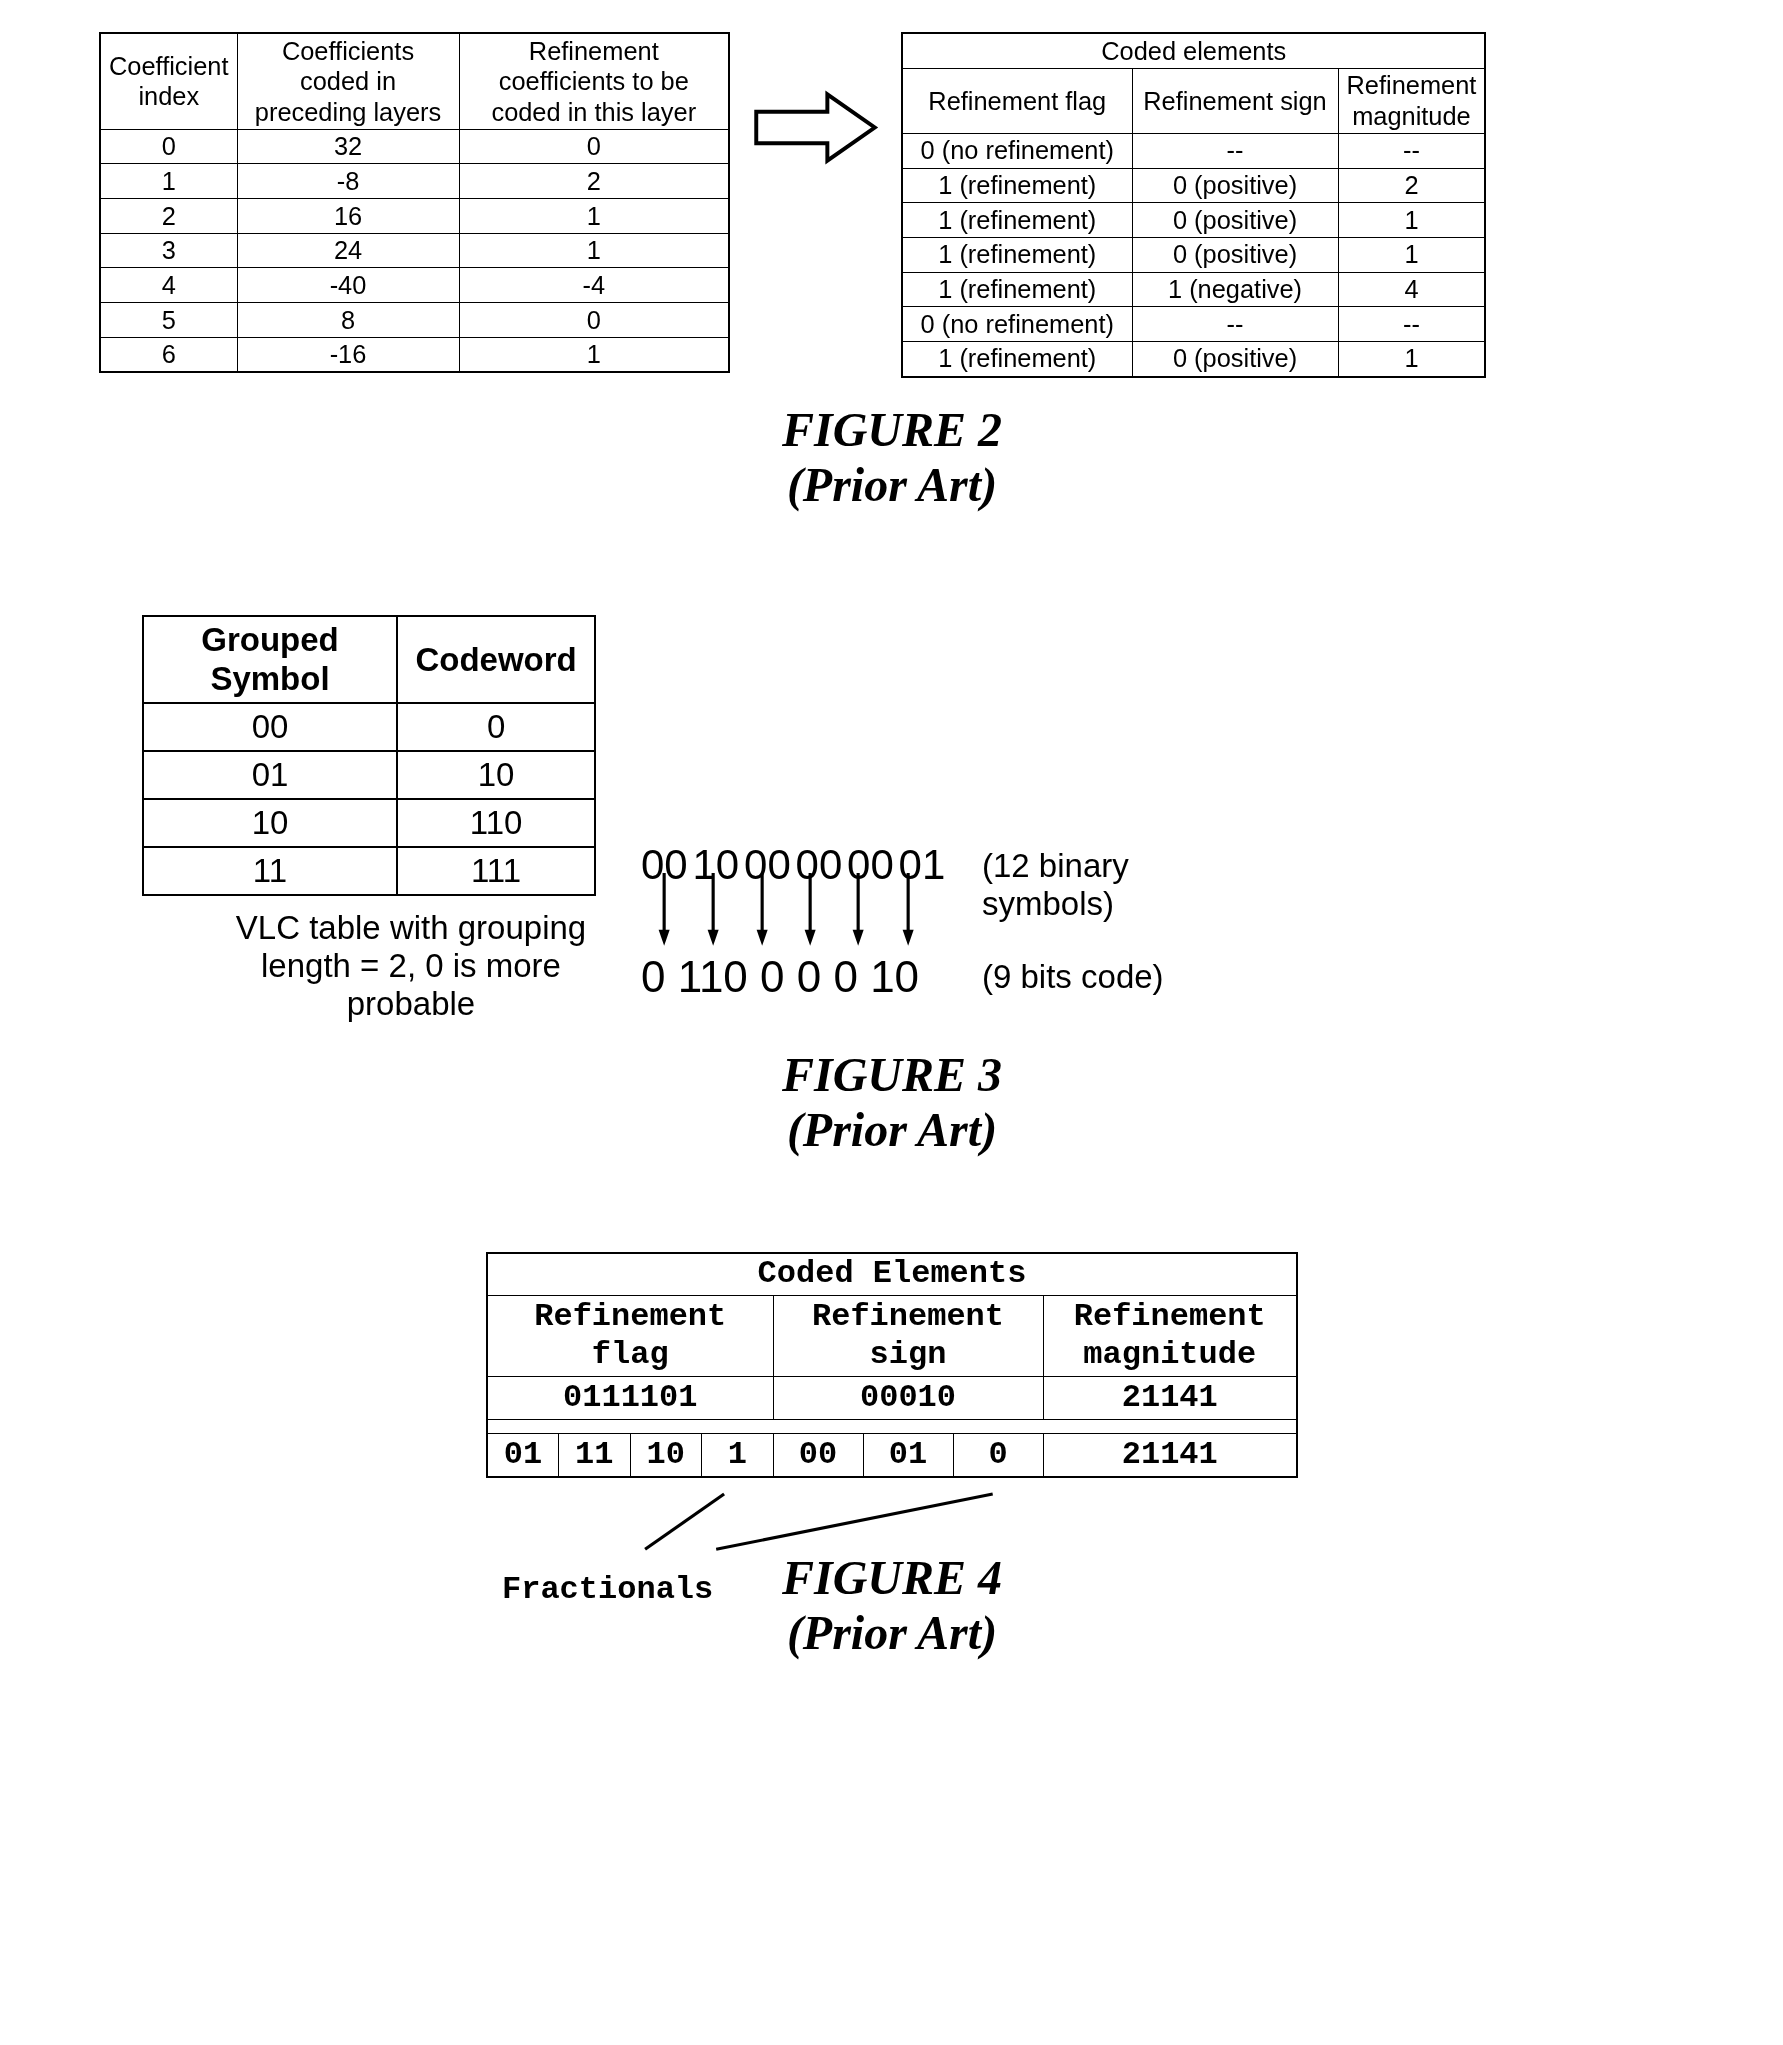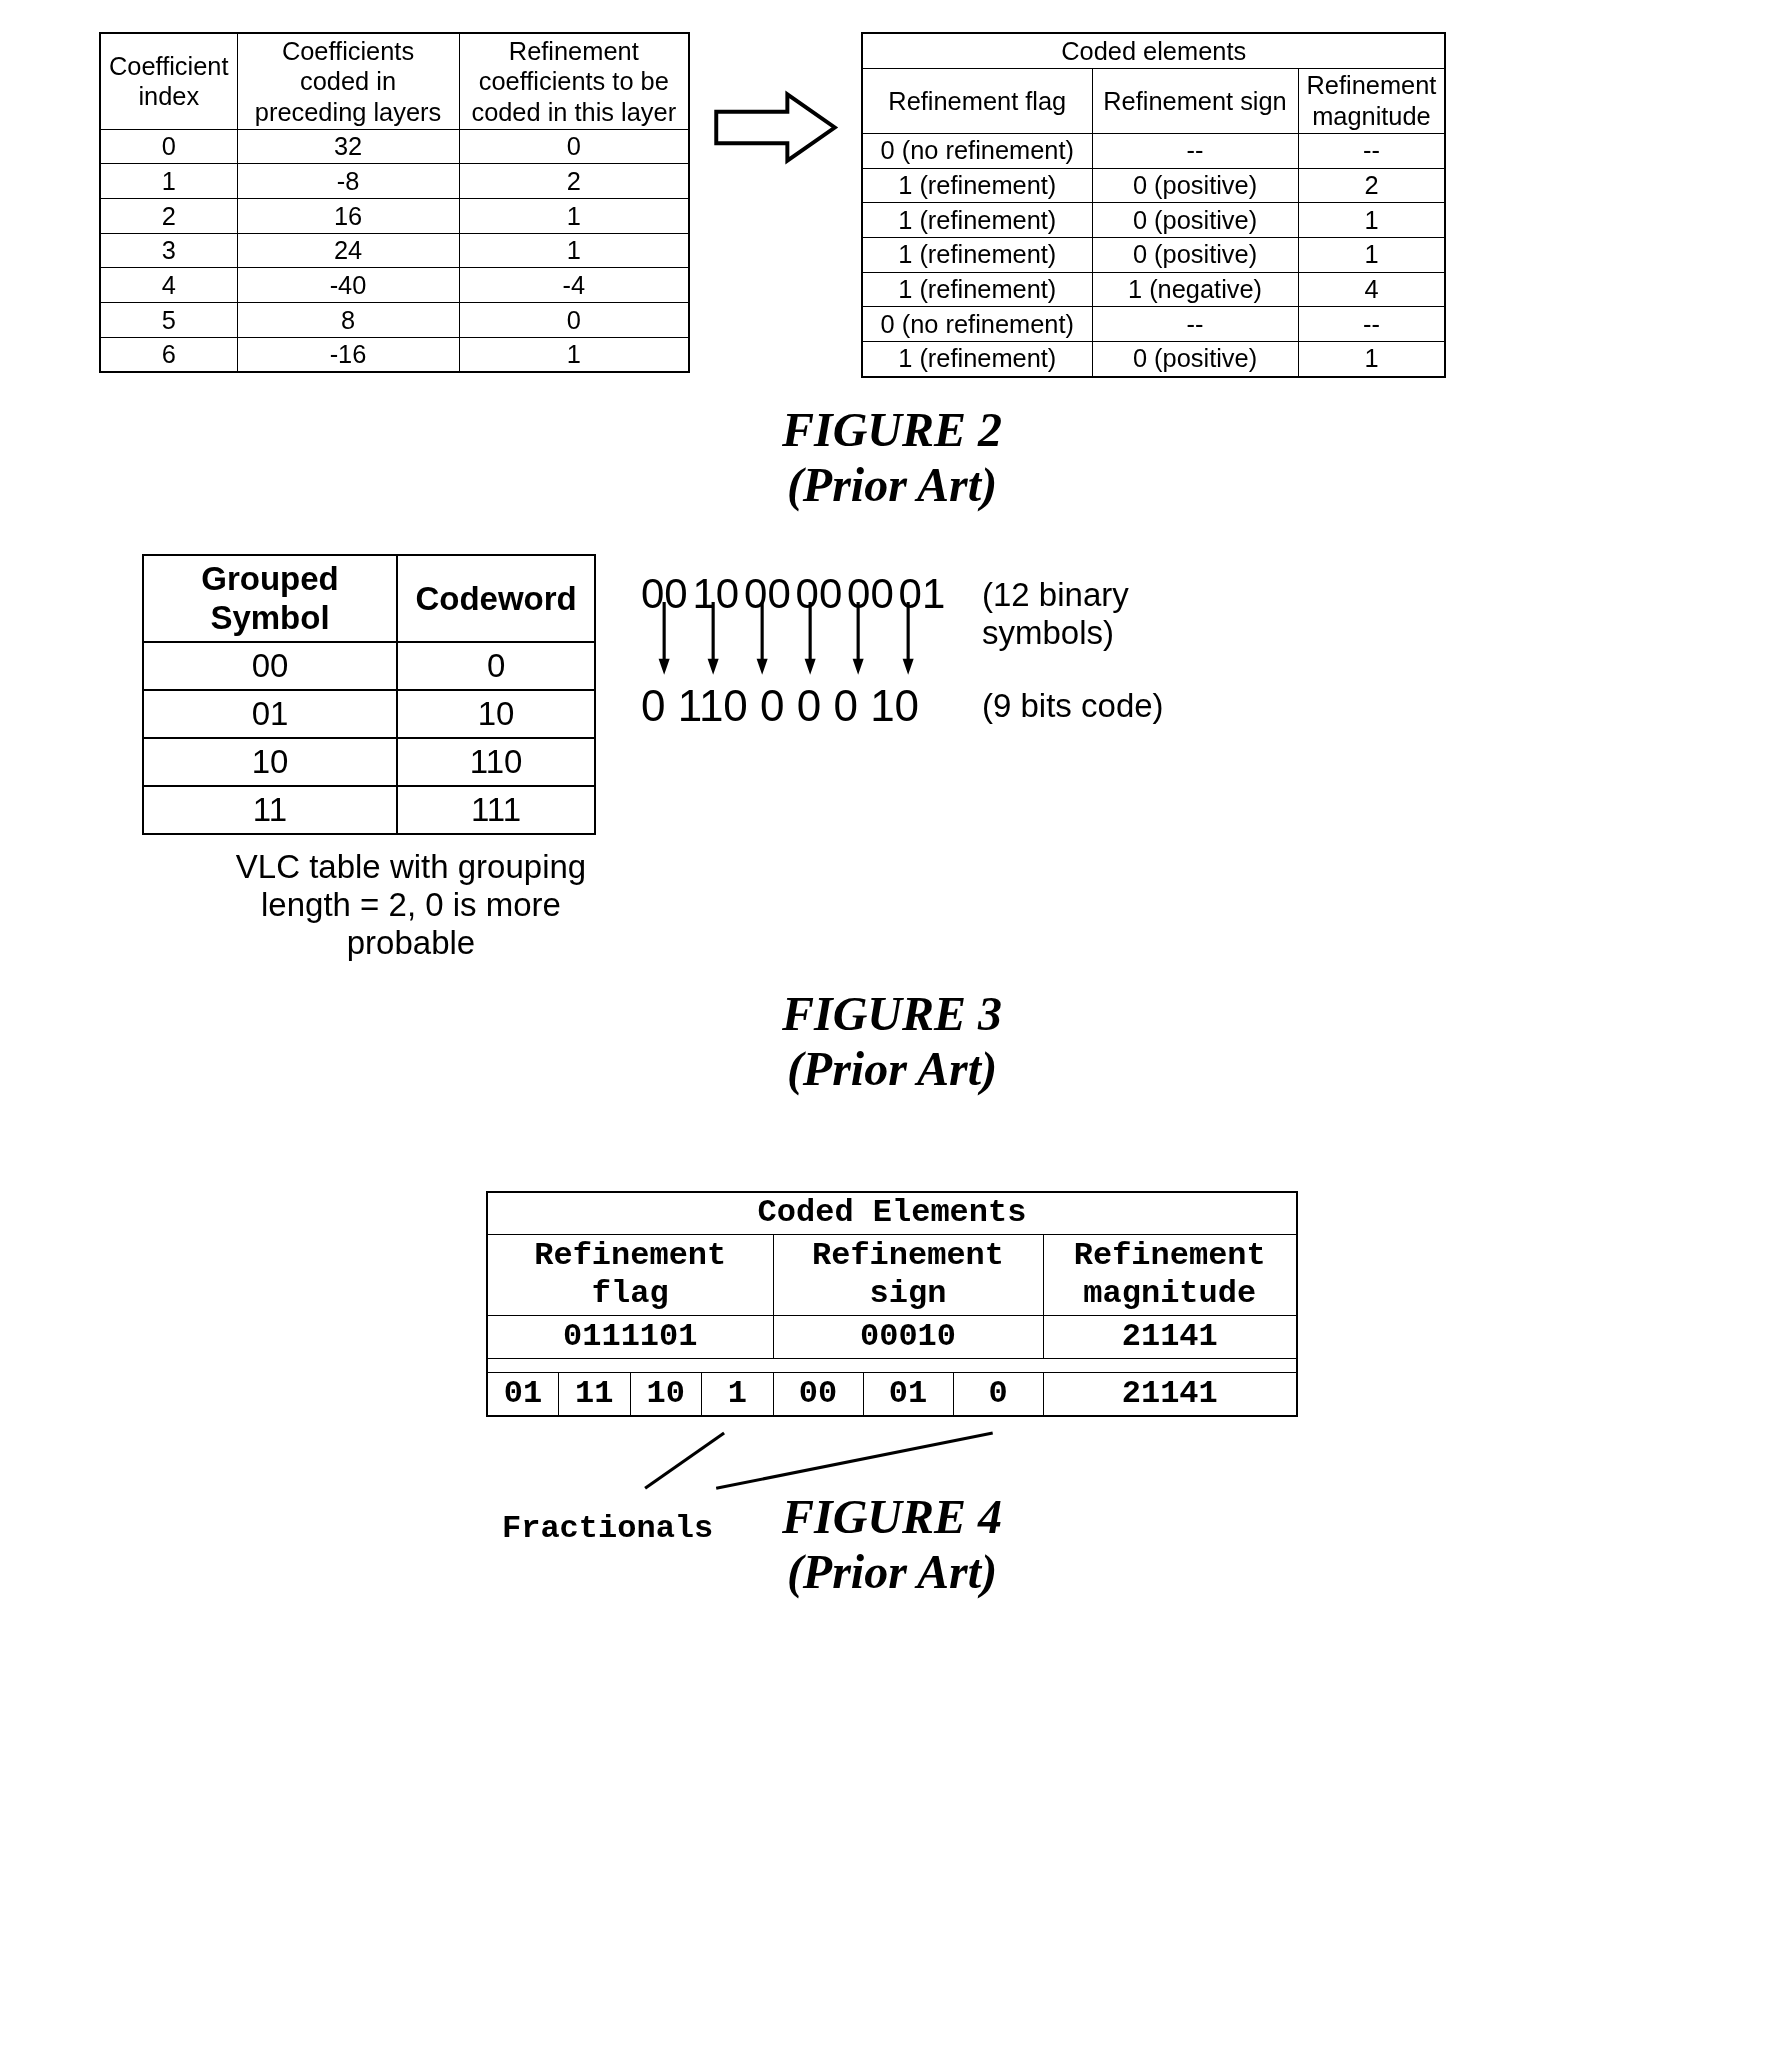--- a/index.html
+++ b/index.html
@@ -11,21 +11,21 @@
     }
     .row { display: flex; align-items: flex-start; gap: 22px; padding-left: 20px; }
     table { border-collapse: collapse; background: white; }
     table, th, td { border: 2.4px solid black; }
     th, td { padding: 1.6px 8px; text-align: center; font-size: 25.4px; line-height: 1.2; }
 
     
     .f2-left th { font-weight: normal; }
     .f2-left .c0 { width: 135px; }
     .f2-left .c1 { width: 222px; }
-    .f2-left .c2 { width: 230px; }
+    .f2-left .c2 { width: 270px; }
     .f2-left td, .f2-left th { border: 1.6px solid black; }
 
     
     .f2-right th { font-weight: normal; }
     .f2-right .c0 { width: 230px; }
     .f2-right .c1 { width: 206px; }
     .f2-right .c2 { width: 143px; }
     .f2-right td, .f2-right th { border: 1.6px solid black; }
 
     .big-arrow {
@@ -39,21 +39,21 @@
       font-family: "Times New Roman", Times, serif;
       font-style: italic;
       font-weight: bold;
       font-size: 48px;
       text-align: center;
       margin: 24px 0 8px;
     }
     .caption .sub { display:block; }
 
     
-    .f3-block { display:flex; gap: 24px; align-items:flex-start; margin-left: 63px; margin-top: 42px;}
+    .f3-block { display:flex; gap: 24px; align-items:flex-end; margin-left: 63px; margin-top: 103px;}
     .vlc-table th, .vlc-table td { font-size: 33px; padding: 3.2px 17.4px; }
     .vlc-table .c0 { width: 254px; }
     .vlc-table .c1 { width: 167px; }
     .vlc-caption { font-size: 33px; text-align: center; margin-top: 12.7px; margin-left: 63px; width: 412px; }
 
     .f3-symbols { position: relative; width: 539px; height: 182px; margin-top: 16px; }
     .sym-top { position:absolute; top:0; left:0; font-size:42px; letter-spacing: 0; }
     .sym-top span { display:inline-block; }
     .sym-bottom { position:absolute; top:111px; left:0; font-size:44px; }
     .f3-notes { position:absolute; left: 341px; font-size:33px; }

